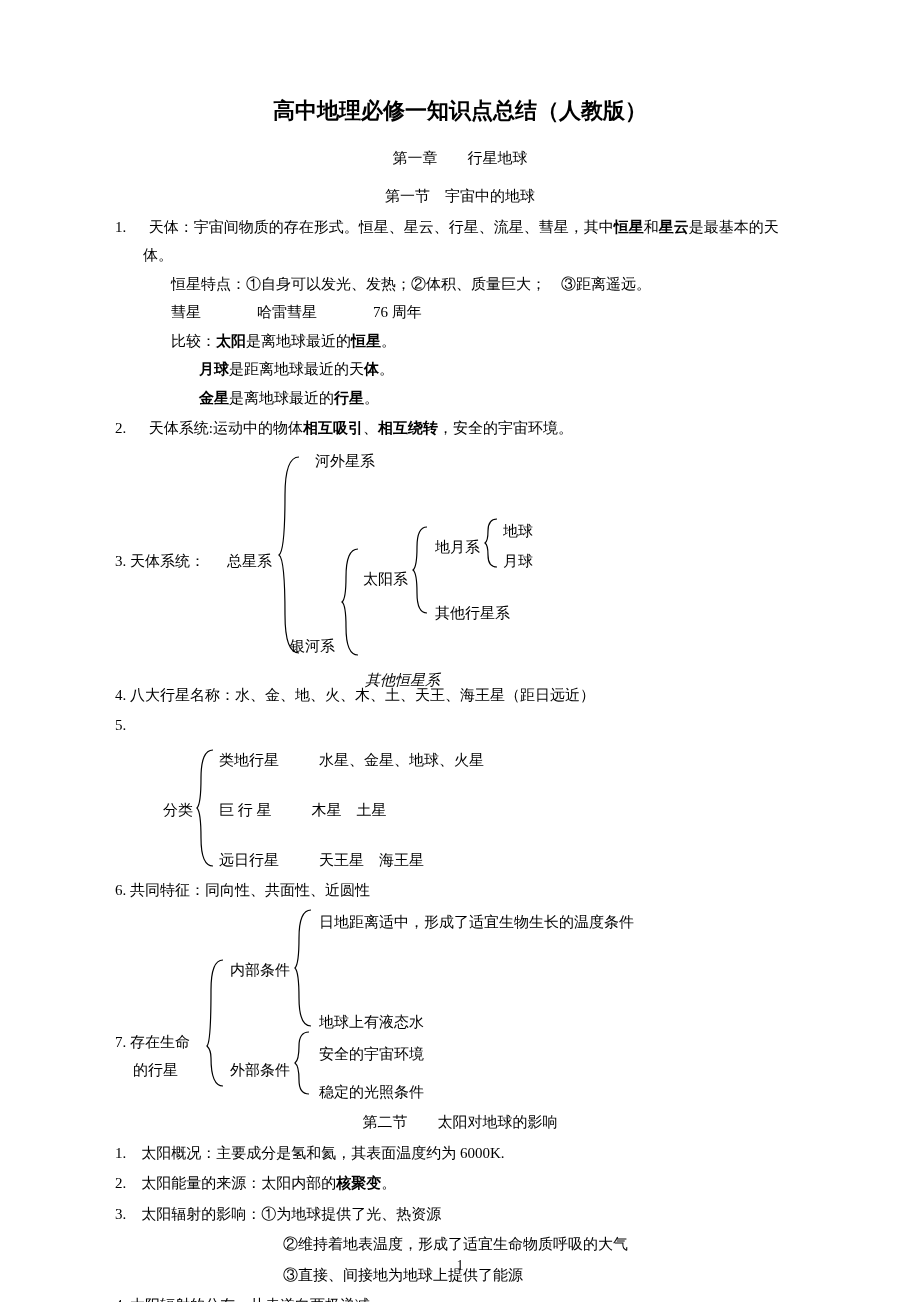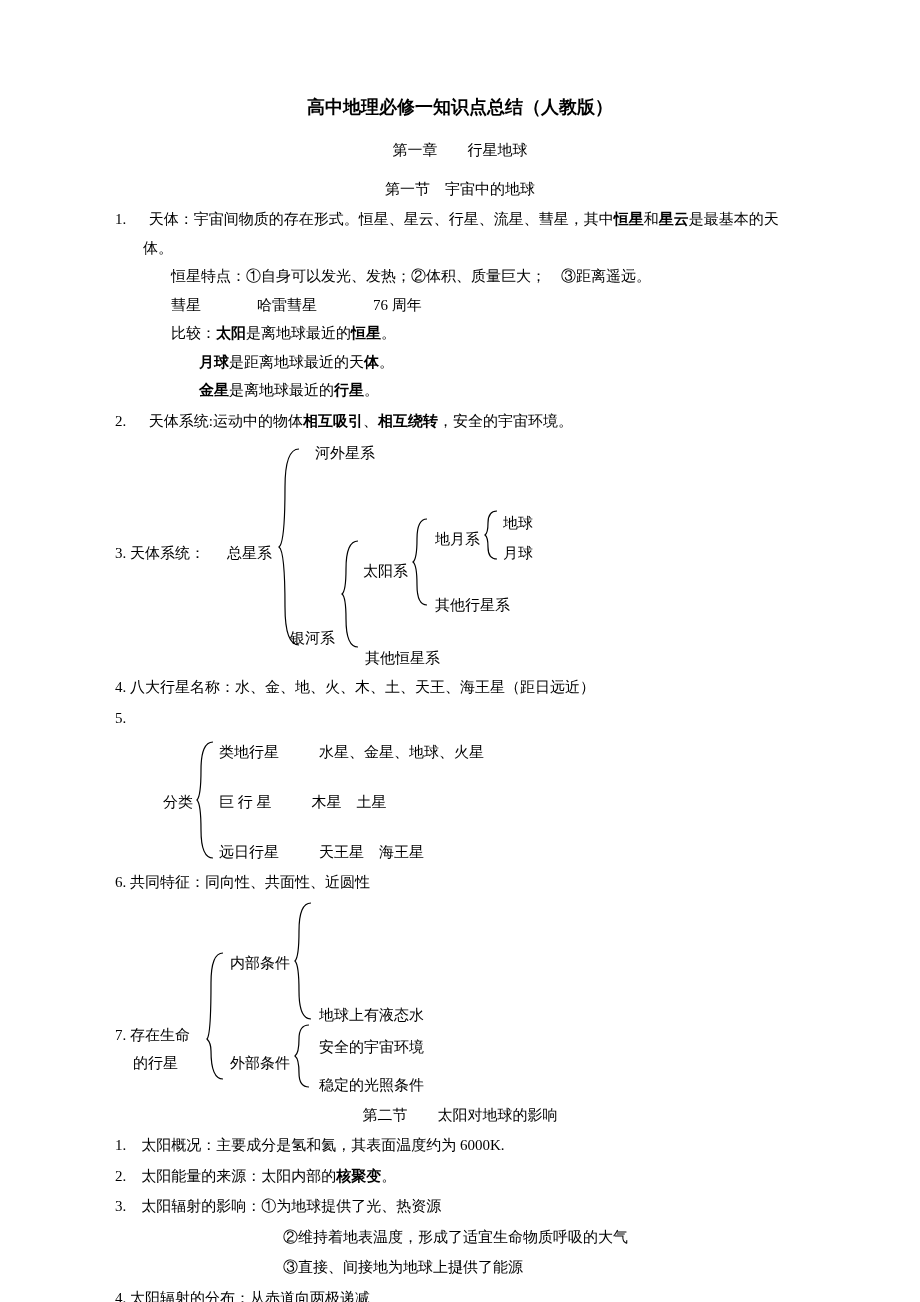--- a/index.html
+++ b/index.html
@@ -9,21 +9,21 @@
       background: #fff;
       font-family: "SimSun", "宋体", serif;
       font-size: 15px;
       color: #000;
       line-height: 1.9;
       padding: 90px 115px 40px 115px;
       position: relative;
     }
     .title {
       text-align: center;
-      font-size: 18px;
+      font-size: 22px;
       font-weight: bold;
       margin-bottom: 12px;
       font-family: "SimHei", "黑体", sans-serif;
     }
     .chapter {
       text-align: center;
       margin-top: 4px;
     }
     .section-title {
       text-align: center;
@@ -90,21 +90,21 @@
   <span class="brace-label" style="left:112px; top:100px;">总星系</span>
   <svg class="brace-svg" style="left:162px; top:8px;" width="30" height="200" viewBox="0 0 30 200">
       <path d="M22 2 Q8 2 8 40 Q8 96 2 100 Q8 104 8 160 Q8 198 22 198" stroke="#000" fill="none" stroke-width="1.2"></path>
     </svg>
   <span class="brace-label" style="left:200px; top:0;">河外星系</span>
   <span class="brace-label" style="left:175px; top:185px;">银河系</span>
   <svg class="brace-svg" style="left:225px; top:100px;" width="24" height="110" viewBox="0 0 24 110">
       <path d="M18 2 Q6 2 6 30 Q6 52 2 55 Q6 58 6 80 Q6 108 18 108" stroke="#000" fill="none" stroke-width="1.2"></path>
     </svg>
   <span class="brace-label" style="left:248px; top:118px;">太阳系</span>
-  <span class="brace-label" style="left:250px; top:205px;">其他恒星系</span>
+  <span class="brace-label" style="left:250px; top:219px;font-style:italic;">其他恒星系</span>
   <svg class="brace-svg" style="left:296px; top:78px;" width="22" height="90" viewBox="0 0 22 90">
       <path d="M16 2 Q6 2 6 22 Q6 42 2 45 Q6 48 6 68 Q6 88 16 88" stroke="#000" fill="none" stroke-width="1.2"></path>
     </svg>
   <span class="brace-label" style="left:320px; top:86px;">地月系</span>
   <span class="brace-label" style="left:320px; top:152px;">其他行星系</span>
   <svg class="brace-svg" style="left:368px; top:70px;" width="18" height="52" viewBox="0 0 18 52">
       <path d="M14 2 Q5 2 5 14 Q5 24 2 26 Q5 28 5 38 Q5 50 14 50" stroke="#000" fill="none" stroke-width="1.2"></path>
     </svg>
   <span class="brace-label" style="left:388px; top:70px;">地球</span>
   <span class="brace-label" style="left:388px; top:100px;">月球</span>
@@ -135,20 +135,21 @@
   <span class="brace-label" style="left:0; top:120px;">7. 存在生命</span>
   <span class="brace-label" style="left:18px; top:148px;">的行星</span>
   <svg class="brace-svg" style="left:90px; top:50px;" width="22" height="130" viewBox="0 0 22 130">
       <path d="M18 2 Q6 2 6 32 Q6 84 2 88 Q6 92 6 100 Q6 128 18 128" stroke="#000" fill="none" stroke-width="1.2"></path>
     </svg>
 
   <span class="brace-label" style="left:115px; top:48px;">内部条件</span>
   <svg class="brace-svg" style="left:178px; top:0;" width="22" height="120" viewBox="0 0 22 120">
       <path d="M18 2 Q6 2 6 30 Q6 56 2 60 Q6 64 6 90 Q6 118 18 118" stroke="#000" fill="none" stroke-width="1.2"></path>
     </svg>
+  <span class="brace-label" style="left:204px; top:0;">日地距离适中，形成了适宜生物生长的温度条件</span>
   <span class="brace-label" style="left:204px; top:100px;">地球上有液态水</span>
 
   <span class="brace-label" style="left:115px; top:148px;">外部条件</span>
   <svg class="brace-svg" style="left:178px; top:122px;" width="20" height="66" viewBox="0 0 20 66">
       <path d="M16 2 Q6 2 6 16 Q6 30 2 33 Q6 36 6 50 Q6 64 16 64" stroke="#000" fill="none" stroke-width="1.2"></path>
     </svg>
   <span class="brace-label" style="left:204px; top:132px;">安全的宇宙环境</span>
   <span class="brace-label" style="left:204px; top:170px;">稳定的光照条件</span>
 </div>
 

